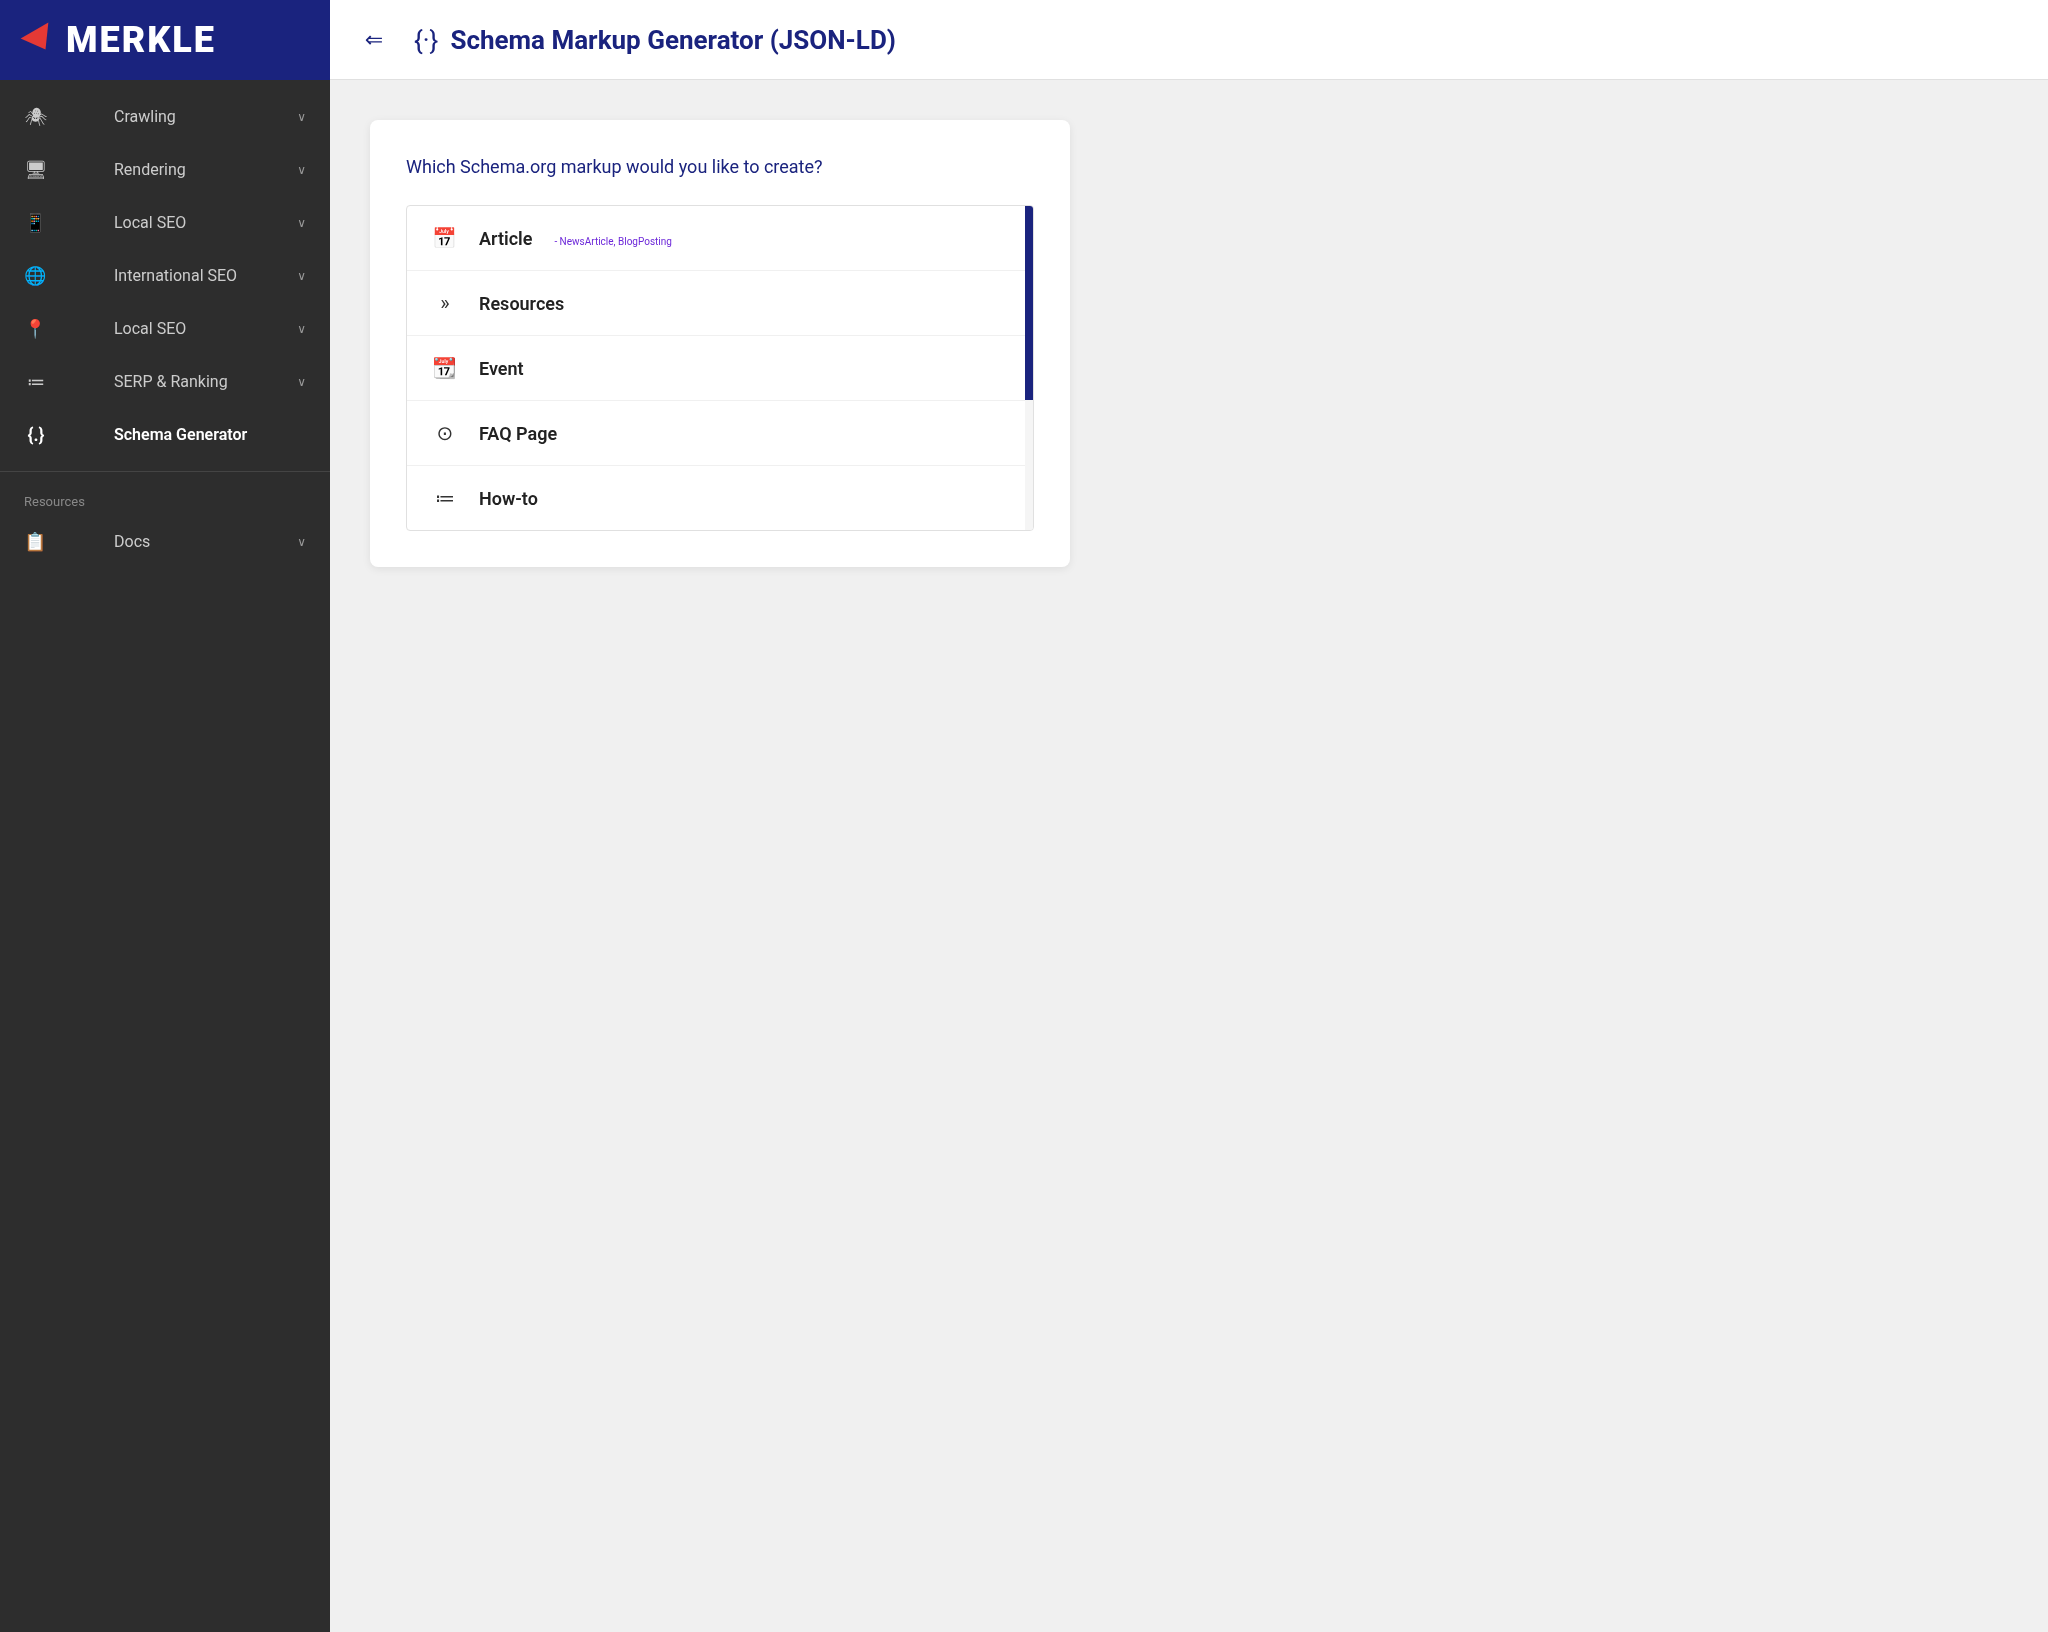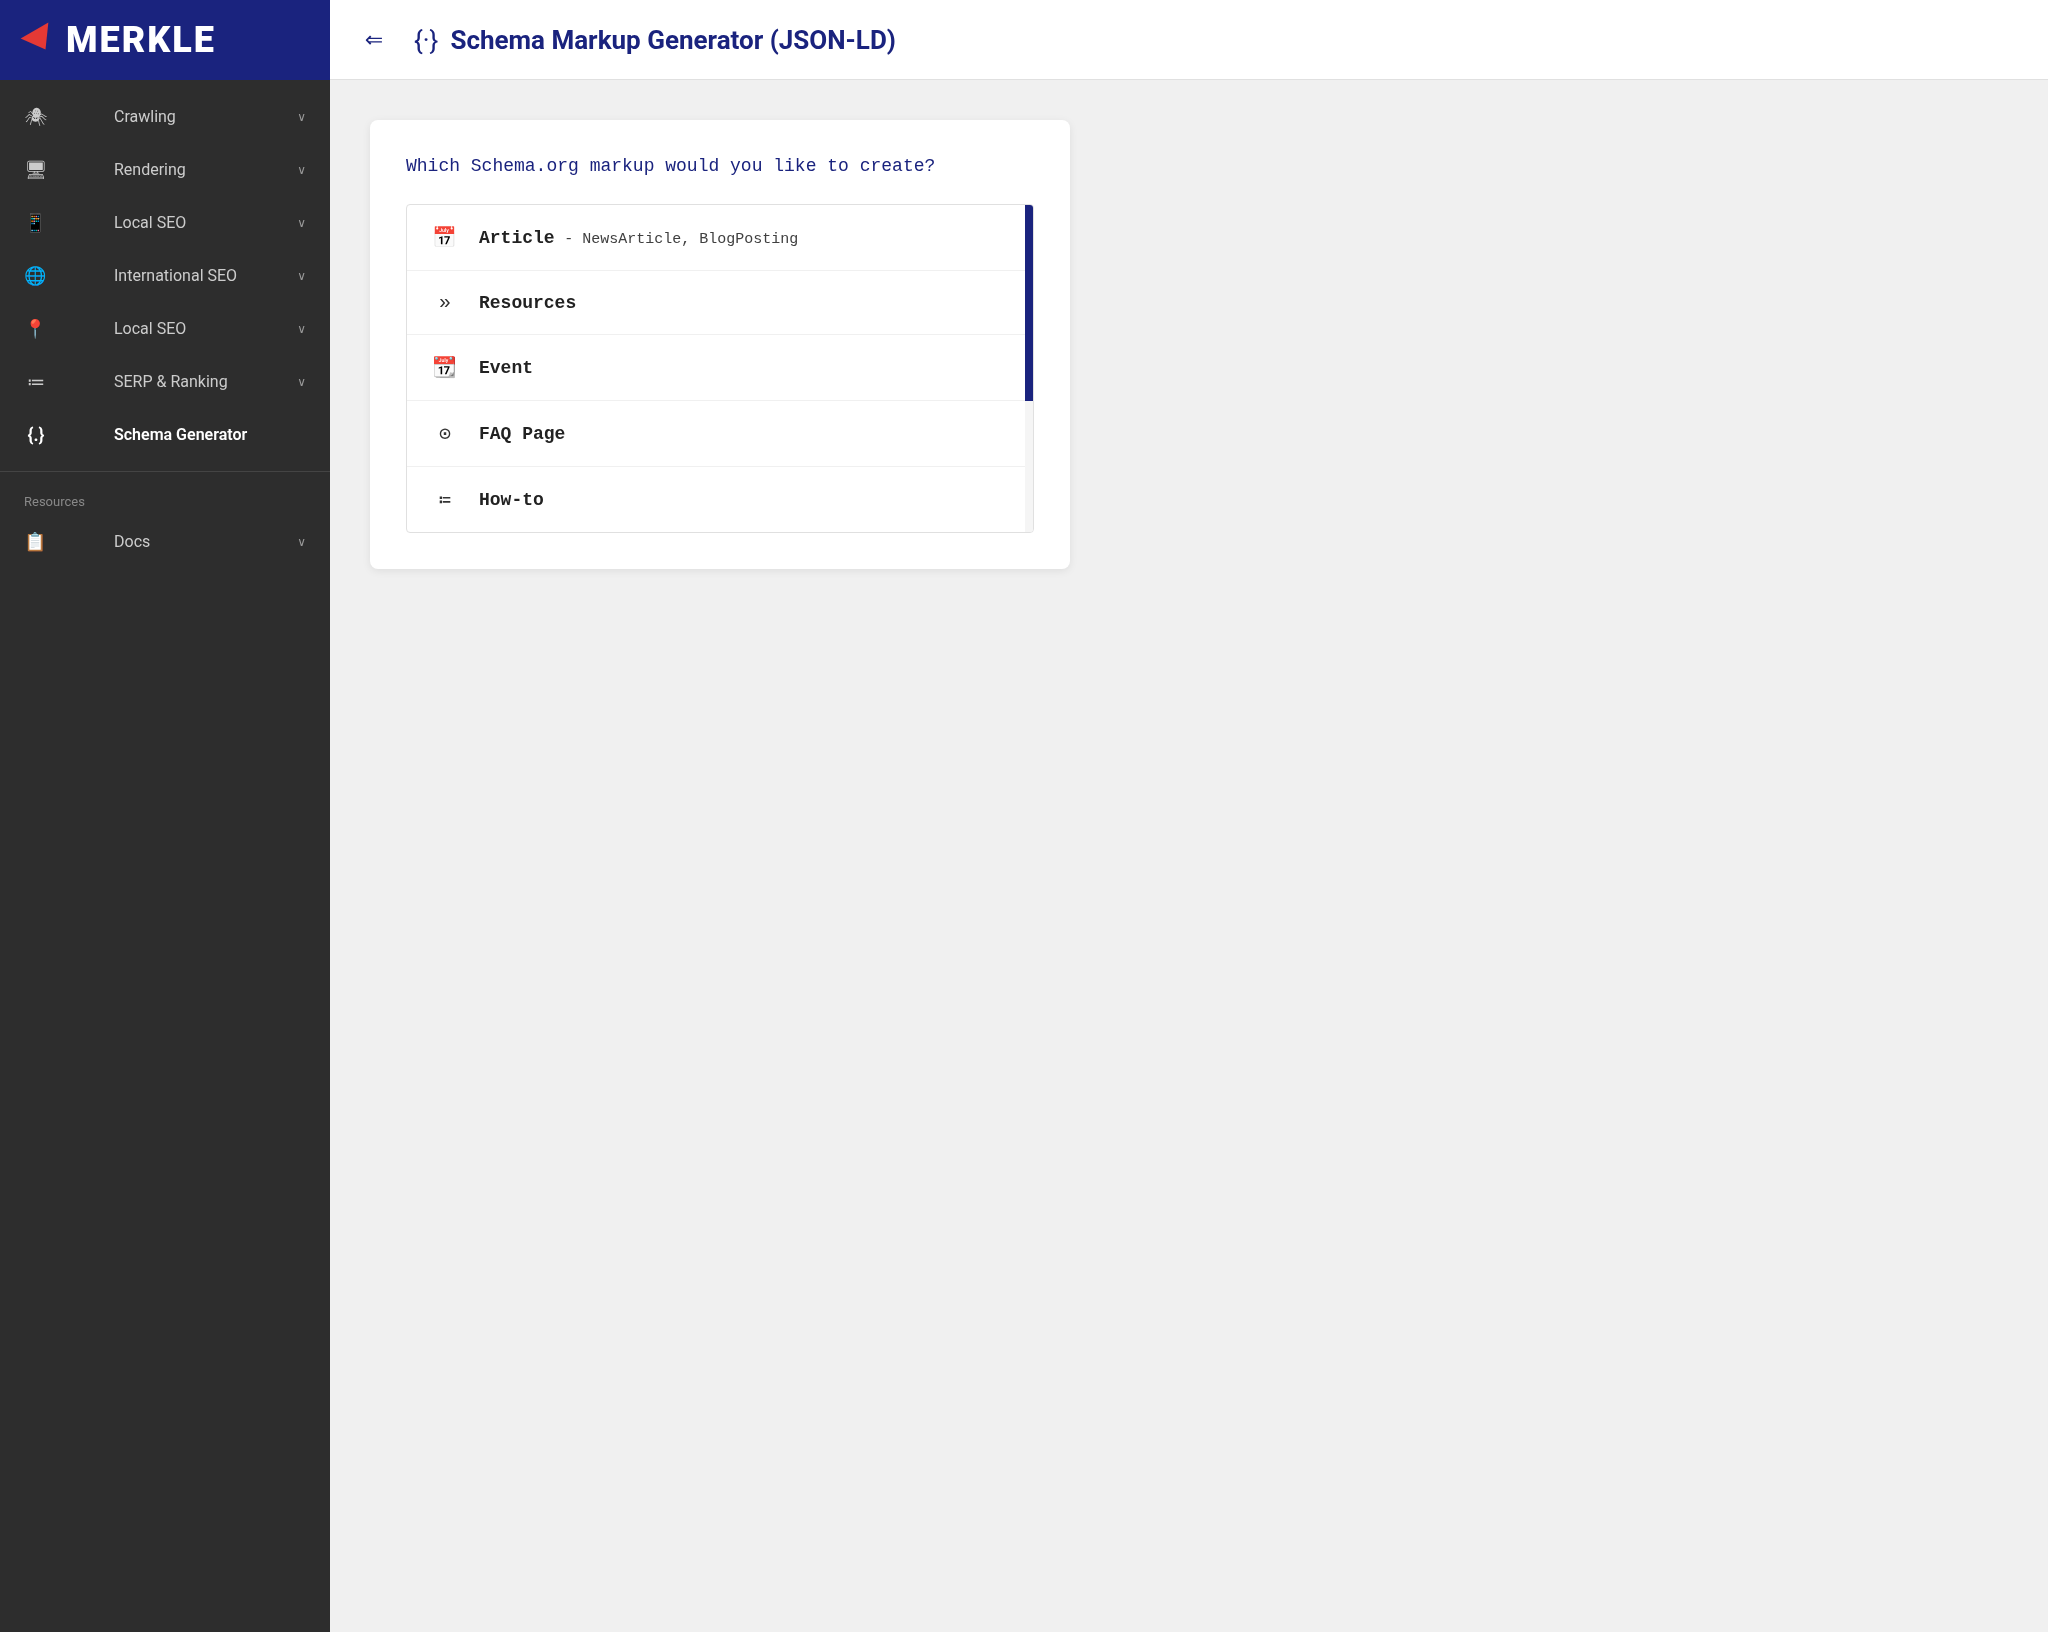--- a/index.html
+++ b/index.html
@@ -143,21 +143,20 @@
     }
 
     
     .card {
       background: white;
       border-radius: 8px;
       padding: 36px;
       max-width: 700px;
       box-shadow: 0 2px 8px rgba(0,0,0,0.08);
       position: relative;
-      font-family: Liberation Mono, monospace;
     }
     .card-question {
       color: #1a237e;
       font-size: 18px;
       margin-bottom: 28px;
       font-weight: 400;
     }
 
     
     .dropdown {
@@ -201,24 +200,24 @@
       text-align: center;
       flex-shrink: 0;
       color: #333;
     }
     .dropdown-item-name {
       font-size: 18px;
       font-weight: 600;
       color: #222;
     }
     .dropdown-item-subtitle {
-      font-size: 15px;
-      color: #404040;
+      font-size: 10px;
+      color: #6d28d9;
       font-weight: 400;
-      margin-left: 0;
+      margin-left: 18px;
     }
   </style>
 </head>
 <body>
 
 <div class="header">
   <div class="header-logo">
     <div class="logo-triangle"></div>
     <span class="logo-text">MERKLE</span>
   </div>

